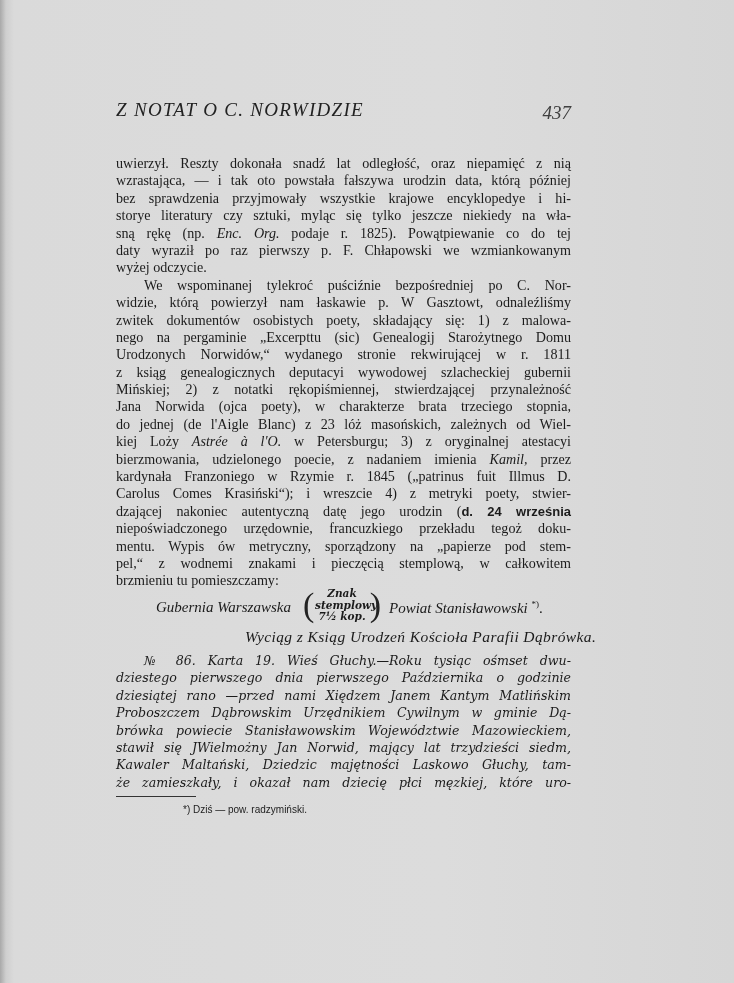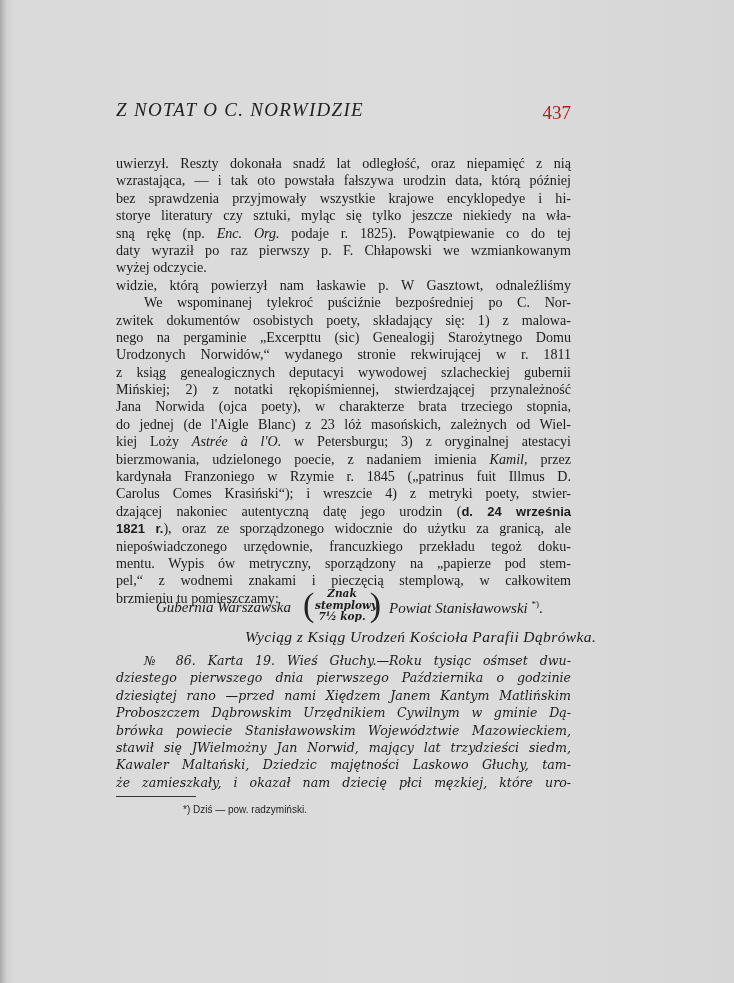--- a/index.html
+++ b/index.html
@@ -14,21 +14,21 @@
   .page { position: absolute; left: 0; top: 0; width: 734px; height: 983px; }
   .running-head {
     position: absolute; left: 116px; top: 99px; width: 455px; height: 28px;
   }
   .running-title {
     position: absolute; left: 0; top: 0;
     font-style: italic; font-size: 19px; letter-spacing: 1.3px; color: #222;
   }
   .page-number {
     position: absolute; right: 0; top: 3px;
-    font-size: 19px; color: #b91c1c;
+    font-style: italic; font-size: 19px; color: #404040;
   }
   .body-text {
     position: absolute; left: 116px; top: 126px; width: 455px;
     font-size: 14.1px; line-height: 17.4px; text-align: justify; margin-top: 29px;
   }
   .line { display: block; white-space: nowrap; text-align-last: justify; height: 17.4px; }
   .line.last { text-align-last: left; }
   .indent { padding-left: 28px; }
   em { font-style: italic; }
   b.bold { font-weight: bold; font-family: "Liberation Sans", "DejaVu Sans", sans-serif; font-size: 13px; }
@@ -74,35 +74,34 @@
 
   <div class="body-text">
     <span class="line">uwierzył. Reszty dokonała snadź lat odległość, oraz niepamięć z nią</span>
     <span class="line">wzrastająca, — i tak oto powstała fałszywa urodzin data, którą później</span>
     <span class="line">bez sprawdzenia przyjmowały wszystkie krajowe encyklopedye i hi-</span>
     <span class="line">storye literatury czy sztuki, myląc się tylko jeszcze niekiedy na wła-</span>
     <span class="line"><span>sną rękę (np. </span><em>Enc. Org.</em><span> podaje r. 1825). Powątpiewanie co do tej</span></span>
     <span class="line">daty wyraził po raz pierwszy p. F. Chłapowski we wzmiankowanym</span>
     <span class="line last">wyżej odczycie.</span>
 
+    <span class="line indent">We wspominanej tylekroć puściźnie bezpośredniej po C. Nor-</span>
     <span class="line">widzie, którą powierzył nam łaskawie p. W Gasztowt, odnaleźliśmy</span>
-    <span class="line indent">We wspominanej tylekroć puściźnie bezpośredniej po C. Nor-</span>
     <span class="line">zwitek dokumentów osobistych poety, składający się: 1) z malowa-</span>
     <span class="line">nego na pergaminie „Excerpttu (sic) Genealogij Starożytnego Domu</span>
     <span class="line">Urodzonych Norwidów,“ wydanego stronie rekwirującej w r. 1811</span>
     <span class="line">z ksiąg genealogicznych deputacyi wywodowej szlacheckiej gubernii</span>
     <span class="line">Mińskiej; 2) z notatki rękopiśmiennej, stwierdzającej przynależność</span>
     <span class="line">Jana Norwida (ojca poety), w charakterze brata trzeciego stopnia,</span>
     <span class="line">do jednej (de l'Aigle Blanc) z 23 lóż masońskich, zależnych od Wiel-</span>
     <span class="line"><span>kiej Loży </span><em>Astrée à l'O.</em><span> w Petersburgu; 3) z oryginalnej atestacyi</span></span>
     <span class="line"><span>bierzmowania, udzielonego poecie, z nadaniem imienia </span><em>Kamil,</em><span> przez</span></span>
     <span class="line">kardynała Franzoniego w Rzymie r. 1845 („patrinus fuit Illmus D.</span>
     <span class="line">Carolus Comes Krasiński“); i wreszcie 4) z metryki poety, stwier-</span>
     <span class="line"><span>dzającej nakoniec autentyczną datę jego urodzin (</span><b class="bold">d. 24 września</b></span>
-    <span class="line"><b class="bold">1821 r.</b><span>), oraz ze sporządzonego widocznie do użytku za granicą, ale</span></span>
     <span class="line">niepoświadczonego urzędownie, francuzkiego przekładu tegoż doku-</span>
     <span class="line">mentu. Wypis ów metryczny, sporządzony na „papierze pod stem-</span>
     <span class="line">pel,“ z wodnemi znakami i pieczęcią stemplową, w całkowitem</span>
     <span class="line last">brzmieniu tu pomieszczamy:</span>
   </div>
 
   <div class="stamp-row">
     <span class="stamp-left">Gubernia Warszawska</span>
     <span class="stamp-paren">
       <span class="paren l">(</span>

